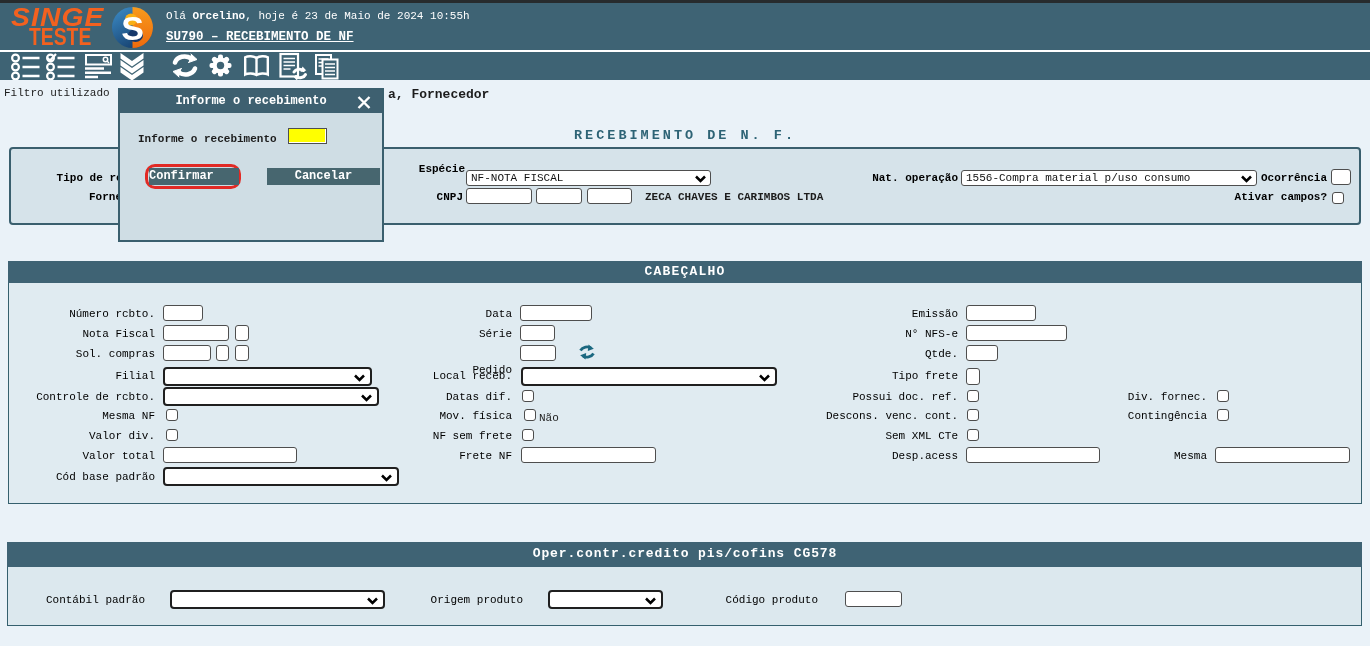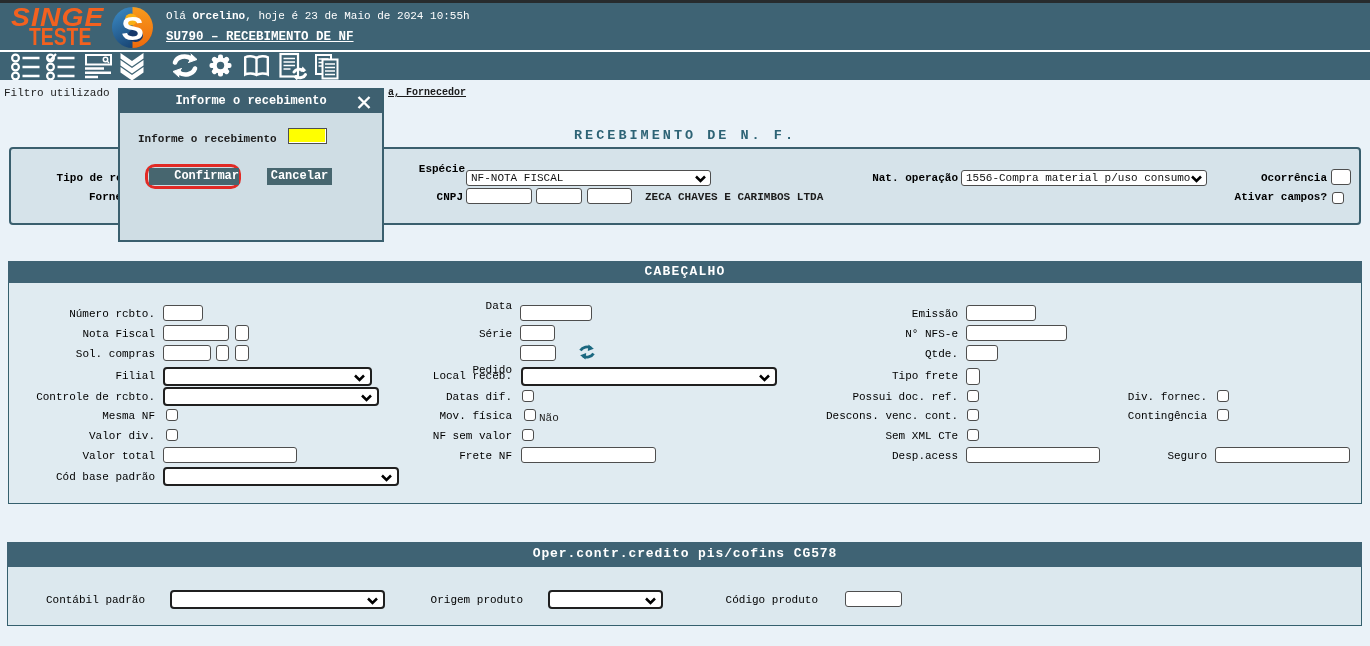--- a/index.html
+++ b/index.html
@@ -115,56 +115,56 @@
     <g transform="translate(315,2)">
       <rect x="1" y="1" width="15" height="19" stroke-width="2"></rect>
       <path d="M3.5 5h10M3.5 8.5h10M3.5 12h10" stroke-width="1.6"></path>
       <rect x="7.5" y="5.5" width="15" height="19" stroke-width="2" fill="#3e6374"></rect>
       <path d="M10 10h10M10 13.5h10M10 17h10M10 20.5h10" stroke-width="1.6"></path>
     </g>
   </g>
 </svg>
 
 <div class="abs" style="left:4px;top:87px;font-size:11px;color:#1c1c1c;">Filtro utilizado</div>
-<div class="abs" style="left:388px;top:87px;font-size:10px;color:#1c1c1c;font-weight:bold;text-decoration:underline;">a, Fornecedor</div>
+<div class="abs" style="left:388px;top:87px;font-size:13px;color:#1c1c1c;font-weight:bold;">a, Fornecedor</div>
 
 <div class="abs" style="left:0;top:128px;width:1370px;text-align:center;font-size:13.5px;font-weight:bold;letter-spacing:3px;color:#2d6375;">RECEBIMENTO DE N. F.</div>
 
 <div class="abs" style="left:9px;top:147px;width:1352px;height:78px;background:#d6e3ea;border:2px solid #3a5f6e;border-radius:4px;"></div>
 
 <div class="lbl" style="right:1221px;top:172px;font-weight:bold;">Tipo de rcbto.</div>
 <div class="sel2" style="left:163px;top:170px;width:217px;"></div>
 <div class="lbl" style="right:1215px;top:191px;font-weight:bold;">Fornecedor</div>
 
 <div class="lbl" style="right:905px;top:163px;font-weight:bold;">Espécie</div>
 <div class="sel2" style="left:466px;top:170px;width:245px;">NF-NOTA FISCAL<svg class="car" width="11" height="8">
       <path d="M1 1.5 L5.5 6 L10 1.5" stroke="#000" stroke-width="2.5" fill="none"></path>
     </svg></div>
 <div class="lbl" style="right:412px;top:172px;font-weight:bold;">Nat. operação</div>
-<div class="sel2" style="left:961px;top:170px;width:246px;">1556-Compra material p/uso consumo<svg class="car" width="11" height="8">
+<div class="sel2" style="left:961px;top:170px;width:296px;">1556-Compra material p/uso consumo<svg class="car" width="11" height="8">
       <path d="M1 1.5 L5.5 6 L10 1.5" stroke="#000" stroke-width="2.5" fill="none"></path>
     </svg></div>
 <div class="lbl" style="right:43px;top:172px;font-weight:bold;">Ocorrência</div>
 <div class="inp" style="left:1331px;top:169px;width:20px;height:16px;"></div>
 
 <div class="lbl" style="right:907px;top:191px;font-weight:bold;">CNPJ</div>
 <div class="inp" style="left:466px;top:188px;width:66px;"></div>
 <div class="inp" style="left:536px;top:188px;width:46px;"></div>
 <div class="inp" style="left:587px;top:188px;width:45px;"></div>
 <div class="abs" style="left:645px;top:191px;font-size:11px;font-weight:bold;color:#1c1c1c;">ZECA CHAVES E CARIMBOS LTDA</div>
 <div class="lbl" style="right:43px;top:191px;font-weight:bold;">Ativar campos?</div>
 <div class="chk" style="left:1332px;top:192px;"></div>
 
 <div class="abs" style="left:8px;top:261px;width:1354px;height:243px;background:#e0ebf1;border:1px solid #35606e;"></div>
 <div class="abs" style="left:8px;top:261px;width:1354px;height:22px;background:#3f6374;"></div>
 <div class="abs bar-txt" style="left:0;top:264px;width:1370px;">CABEÇALHO</div>
 
 <div class="lbl" style="right:1215px;top:308px;">Número rcbto.</div>
 <div class="inp" style="left:163px;top:305px;width:40px;"></div>
-<div class="lbl" style="right:858px;top:300px;margin-left:32px;">Data</div>
+<div class="lbl" style="right:858px;top:308px;margin-left:32px;">Data</div>
 <div class="inp" style="left:520px;top:305px;width:72px;"></div>
 <div class="lbl" style="right:412px;top:308px;">Emissão</div>
 <div class="inp" style="left:966px;top:305px;width:70px;"></div>
 
 <div class="lbl" style="right:1215px;top:328px;">Nota Fiscal</div>
 <div class="inp" style="left:163px;top:325px;width:66px;"></div>
 <div class="inp" style="left:235px;top:325px;width:14px;"></div>
 <div class="lbl" style="right:858px;top:328px;">Série</div>
 <div class="inp" style="left:520px;top:325px;width:35px;"></div>
 <div class="lbl" style="right:412px;top:328px;">N° NFS-e</div>
@@ -220,32 +220,32 @@
 <div class="lbl" style="right:858px;top:410px;">Mov. física</div>
 <div class="chk" style="left:524px;top:409px;"></div>
 <div class="abs" style="left:539px;top:412px;font-size:11px;color:#1c1c1c;">Não</div>
 <div class="lbl" style="right:412px;top:410px;">Descons. venc. cont.</div>
 <div class="chk" style="left:967px;top:409px;"></div>
 <div class="lbl" style="right:163px;top:410px;">Contingência</div>
 <div class="chk" style="left:1217px;top:409px;"></div>
 
 <div class="lbl" style="right:1215px;top:430px;">Valor div.</div>
 <div class="chk" style="left:166px;top:429px;"></div>
-<div class="lbl" style="right:858px;top:430px;">NF sem valor</div>
+<div class="lbl" style="right:858px;top:430px;">NF sem frete</div>
 <div class="chk" style="left:522px;top:429px;"></div>
 <div class="lbl" style="right:412px;top:430px;">Sem XML CTe</div>
 <div class="chk" style="left:967px;top:429px;"></div>
 
 <div class="lbl" style="right:1215px;top:450px;">Valor total</div>
 <div class="inp" style="left:163px;top:447px;width:134px;"></div>
 <div class="lbl" style="right:858px;top:450px;">Frete NF</div>
 <div class="inp" style="left:521px;top:447px;width:135px;"></div>
 <div class="lbl" style="right:412px;top:450px;">Desp.acess</div>
 <div class="inp" style="left:966px;top:447px;width:134px;"></div>
-<div class="lbl" style="right:163px;top:450px;">Seguro</div>
+<div class="lbl" style="right:163px;top:450px;">Mesma</div>
 <div class="inp" style="left:1215px;top:447px;width:135px;"></div>
 
 <div class="lbl" style="right:1215px;top:471px;">Cód base padrão</div>
 <div class="sel" style="left:163px;top:467px;width:236px;">
     <svg class="car" width="11" height="8">
       <path d="M1 1.5 L5.5 6 L10 1.5" stroke="#000" stroke-width="2.5" fill="none"></path>
     </svg>
   </div>
 
 <div class="abs" style="left:7px;top:542px;width:1355px;height:84px;background:#dce8ee;border:1px solid #35606e;"></div>
@@ -269,15 +269,15 @@
 
 <div class="abs" style="left:118px;top:88px;width:266px;height:154px;background:#cfdde4;border:2px solid #3a5f6e;">
   <div class="abs" style="left:0;top:0;width:262px;height:23px;background:#3e6070;"></div>
   <div class="abs" style="left:0;top:4px;width:262px;text-align:center;font-size:12px;font-weight:bold;color:#fff;">Informe o recebimento</div>
   <svg class="abs" style="left:237px;top:6px;" width="14" height="13" viewBox="0 0 14 13">
       <path d="M1.5 1 L12.5 12 M12.5 1 L1.5 12" stroke="#fff" stroke-width="2.4"></path>
     </svg>
   <div class="abs" style="left:18px;top:43px;font-size:11px;font-weight:bold;color:#1c1c1c;">Informe o recebimento</div>
   <div class="abs" style="left:168px;top:38px;width:39px;height:16px;background:#ffff00;border:1px solid #4f4f4f;box-shadow:inset -1px -1px 0 0 #fff;"></div>
   <div class="abs" style="left:25px;top:74px;width:96px;height:25px;border:3px solid #e22a25;border-radius:10px;"></div>
-  <div class="abs" style="left:29px;top:78px;width:90px;height:17px;background:#47666f;color:#fff;font-size:12px;font-weight:bold;text-align:right;line-height:17px;">Confirmar</div>
-  <div class="abs" style="left:147px;top:78px;width:65px;height:17px;background:#47666f;color:#fff;font-size:12px;font-weight:bold;text-align:center;line-height:17px;">Cancelar</div>
+  <div class="abs" style="left:29px;top:78px;width:90px;height:17px;background:#47666f;color:#fff;font-size:12px;font-weight:bold;text-align:left;line-height:17px;">Confirmar</div>
+  <div class="abs" style="left:147px;top:78px;width:113px;height:17px;background:#47666f;color:#fff;font-size:12px;font-weight:bold;text-align:center;line-height:17px;">Cancelar</div>
 </div>
 
 </body></html>

